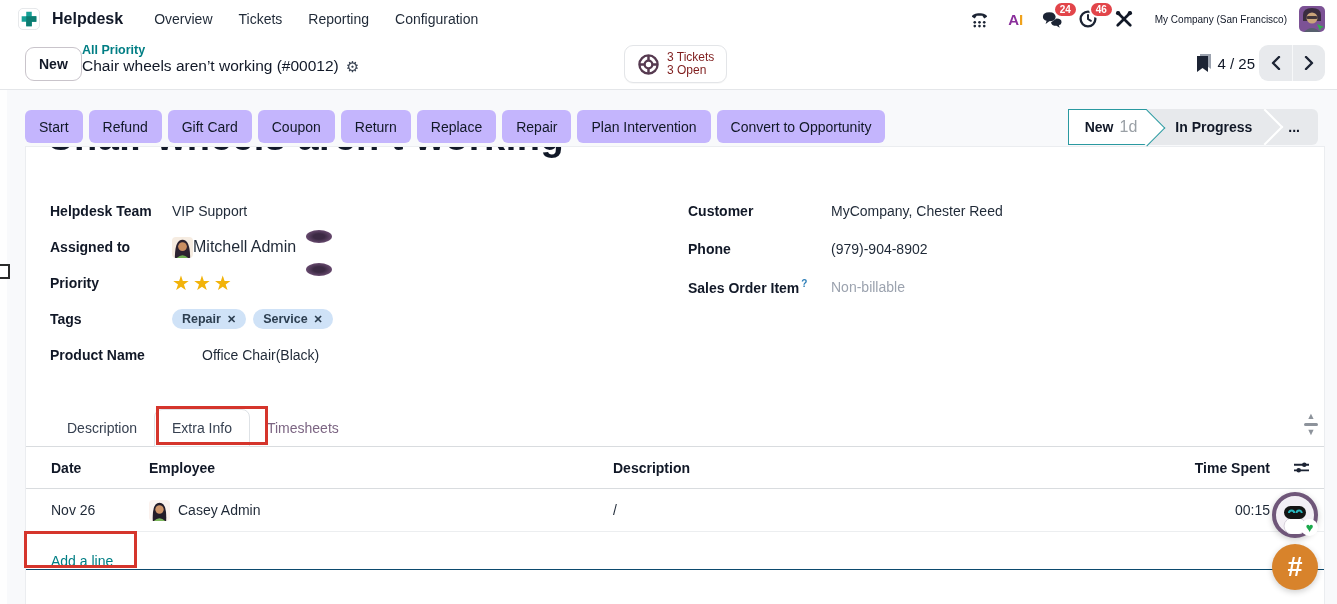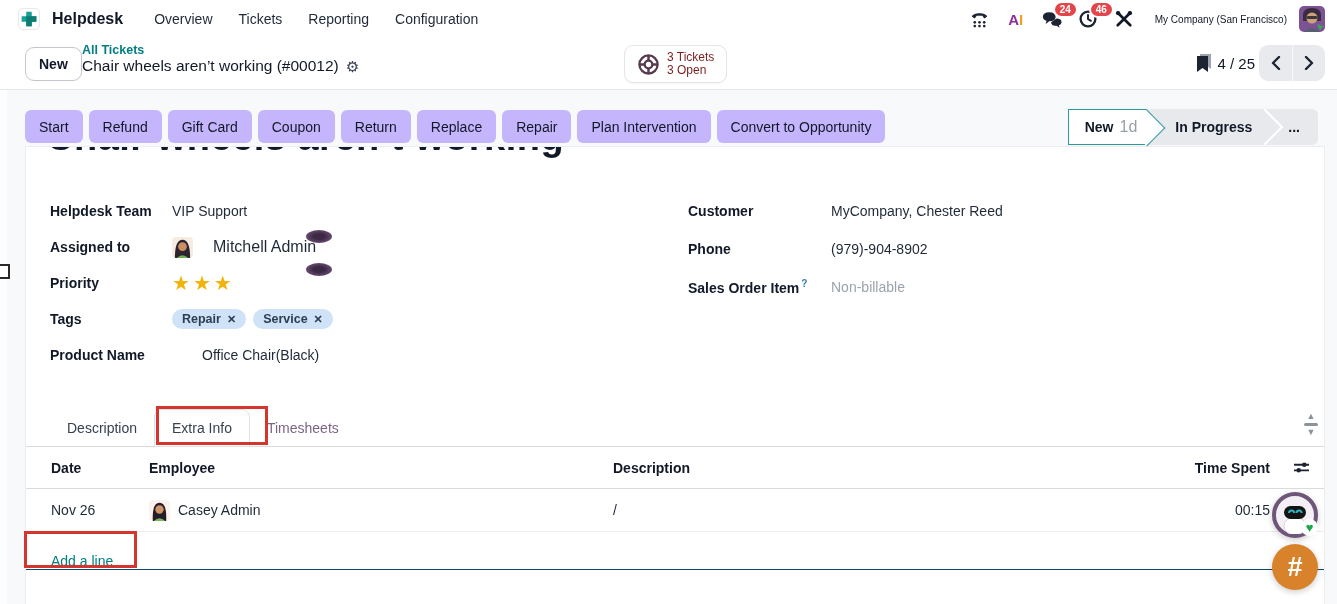--- a/index.html
+++ b/index.html
@@ -76,21 +76,21 @@
 
   .fields-left { position:absolute; left:24px; top:52px; width:430px; }
   .fields-right { position:absolute; left:662px; top:52px; width:560px; }
   .frow { display:flex; align-items:center; min-height:24px; margin-bottom:12px; }
   .frow-r { margin-bottom:14px; }
   .flabel { width:122px; font-size:14px; font-weight:700; color:#111827; flex:none; }
   .flabel-r { width:143px; }
   .fvalue { font-size:14px; color:#1f2937; cursor:pointer; }
   .fvalue.muted { color:#9ca3af; }
   .help-sup { color:#2f7fb8; font-size:10px; vertical-align:super; margin-left:2px; }
-  .assignee { display:flex; align-items:center; gap:20px; cursor:pointer; }
+  .assignee { display:flex; align-items:center; gap:0; cursor:pointer; }
   .mini-avatar { width:21px; height:21px; border-radius:4px; overflow:hidden; flex:none; }
   .stars { font-size:20px; color:#f2b30a; letter-spacing:3px; cursor:pointer; line-height:20px; }
   .tagrow { display:flex; gap:7px; }
   .tag { display:flex; align-items:center; gap:6px; background:#cfe2f7; border-radius:12px;
     padding:3px 10px; font-size:12.5px; font-weight:600; color:#2c3e50; cursor:pointer; }
   .tag-close { font-size:11px; cursor:pointer; color:#2c3e50; }
   .prod-val { margin-left:30px; }
   .lens { position:absolute; width:26px; height:13px; border-radius:50%;
     background:radial-gradient(ellipse at center, #3c2a44 30%, #6d4e74 75%); cursor:pointer; }
 
@@ -205,21 +205,21 @@
         <path d="M5 26 q8-8 16 0z" fill="#57606e"></path>
         <path d="M18 18 l7 3 l-3 1 l-1 3 z" fill="#2fae4e"></path>
       </svg>
     </span>
   </div>
 </div>
 
 <div class="control">
   <button class="btn-new">New</button>
   <div class="crumbs">
-    <div class="crumb-parent">All Tickets</div>
+    <div class="crumb-parent">All Priority</div>
     <div class="crumb-line">
       <span class="crumb-current">Chair wheels aren’t working (#00012)</span>
       <span class="crumb-gear">⚙</span>
     </div>
   </div>
   <div class="stat-btn">
     <svg width="23" height="23" viewBox="0 0 24 24">
       <circle cx="12" cy="12" r="9.5" fill="none" stroke="#563a50" stroke-width="2.4"></circle>
       <circle cx="12" cy="12" r="4" fill="none" stroke="#563a50" stroke-width="2.4"></circle>
       <path d="M12 2.5 V8 M12 16 V21.5 M2.5 12 H8 M16 12 H21.5" stroke="#563a50" stroke-width="2.6"></path>

